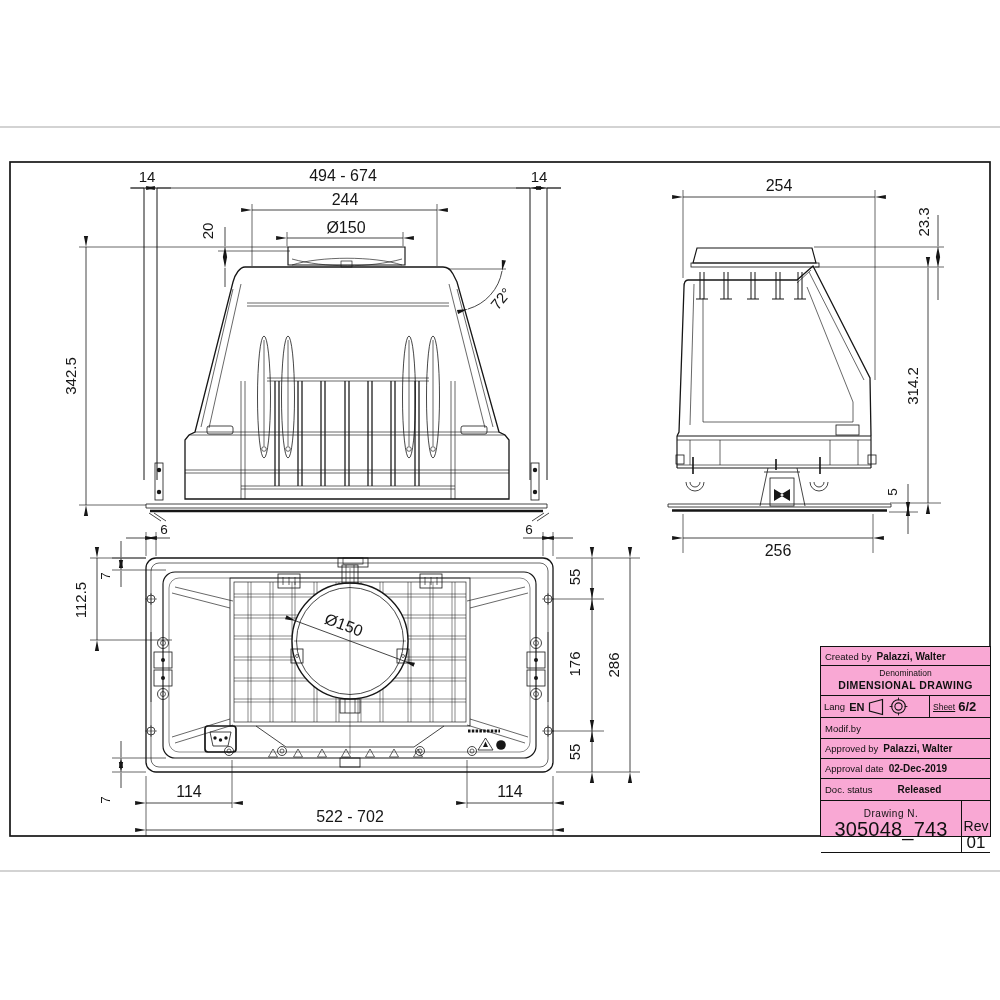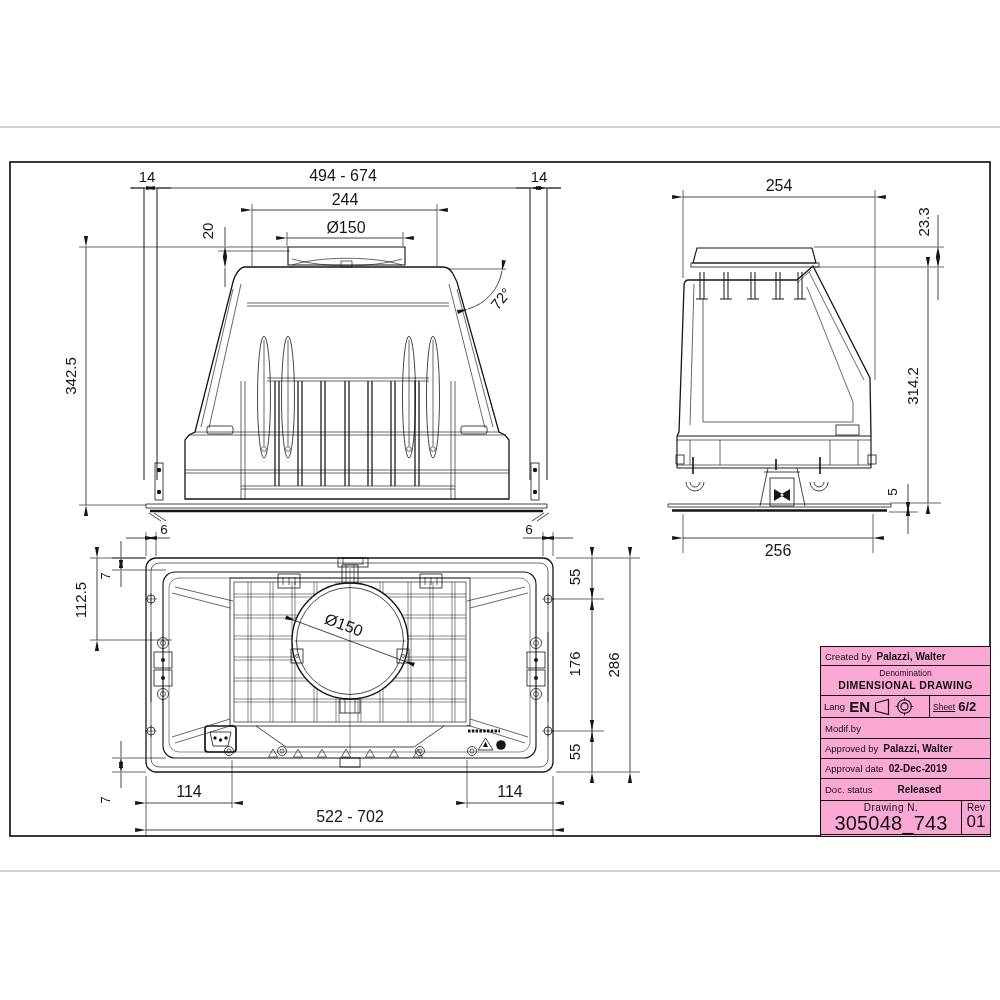--- a/index.html
+++ b/index.html
@@ -30,33 +30,33 @@
   .lbl { font-size:9.5px; color:#111; }
   .val { font-size:10px; font-weight:bold; color:#111; }
   .r-flex { display:flex; align-items:center; gap:5px; padding:0 4px; }
   .r1 { height:19px; }
   .r2 { height:30px; text-align:center; }
   .den-lbl { display:block; font-size:8.5px; margin-top:2px; }
   .den-val { display:block; font-size:10.5px; font-weight:bold; letter-spacing:0.4px; margin-top:1px; }
   .r3 { height:22px; display:flex; }
   .cell-lang { width:109px; border-right:1.1px solid #111; box-sizing:border-box;
                display:flex; align-items:center; gap:4px; padding:0 3px; }
-  .lang-val { font-size:15px; font-weight:bold; }
+  .lang-val { font-size:11px; font-weight:bold; }
   .cell-sheet { flex:1; display:flex; align-items:center; gap:3px; padding:0 3px; }
   .sheet-lbl { font-size:8.5px;text-decoration:underline; }
   .sheet-val { font-size:13px; font-weight:bold; }
   .r4 { height:21px; }
   .r5, .r6, .r7 { }
   .r5 { height:20px; } .r6 { height:20px;text-align:center; } .r7 { height:22px;gap:25px; }
   .r8 { height:auto; display:flex; border-bottom:none; }
   .cell-dn { width:141px; border-right:1.1px solid #111; box-sizing:border-box; text-align:center; }
-  .dn-lbl { display:block; font-size:10px; margin-top:1px; letter-spacing:0.5px; }
+  .dn-lbl { display:block; font-size:10px; margin-top:7px; letter-spacing:0.5px; }
   .dn-val { display:block; font-size:20px; line-height:1.05; letter-spacing:0.2px; }
   .cell-rev { flex:1; text-align:center; }
-  .rev-lbl { display:block; font-size:10px; margin-top:1px; }
+  .rev-lbl { display:block; font-size:14px; margin-top:17px; }
   .rev-val { display:block; font-size:17px; line-height:1.05; }
 </style>
 </head>
 <body>
 
 <div class="stage">
 
 <svg class="sheet" width="1000" height="1000" viewBox="0 0 1000 1000">
   <defs>
     <marker id="ar" markerWidth="12" markerHeight="8" refX="0.6" refY="4" orient="auto-start-reverse" markerUnits="userSpaceOnUse">

